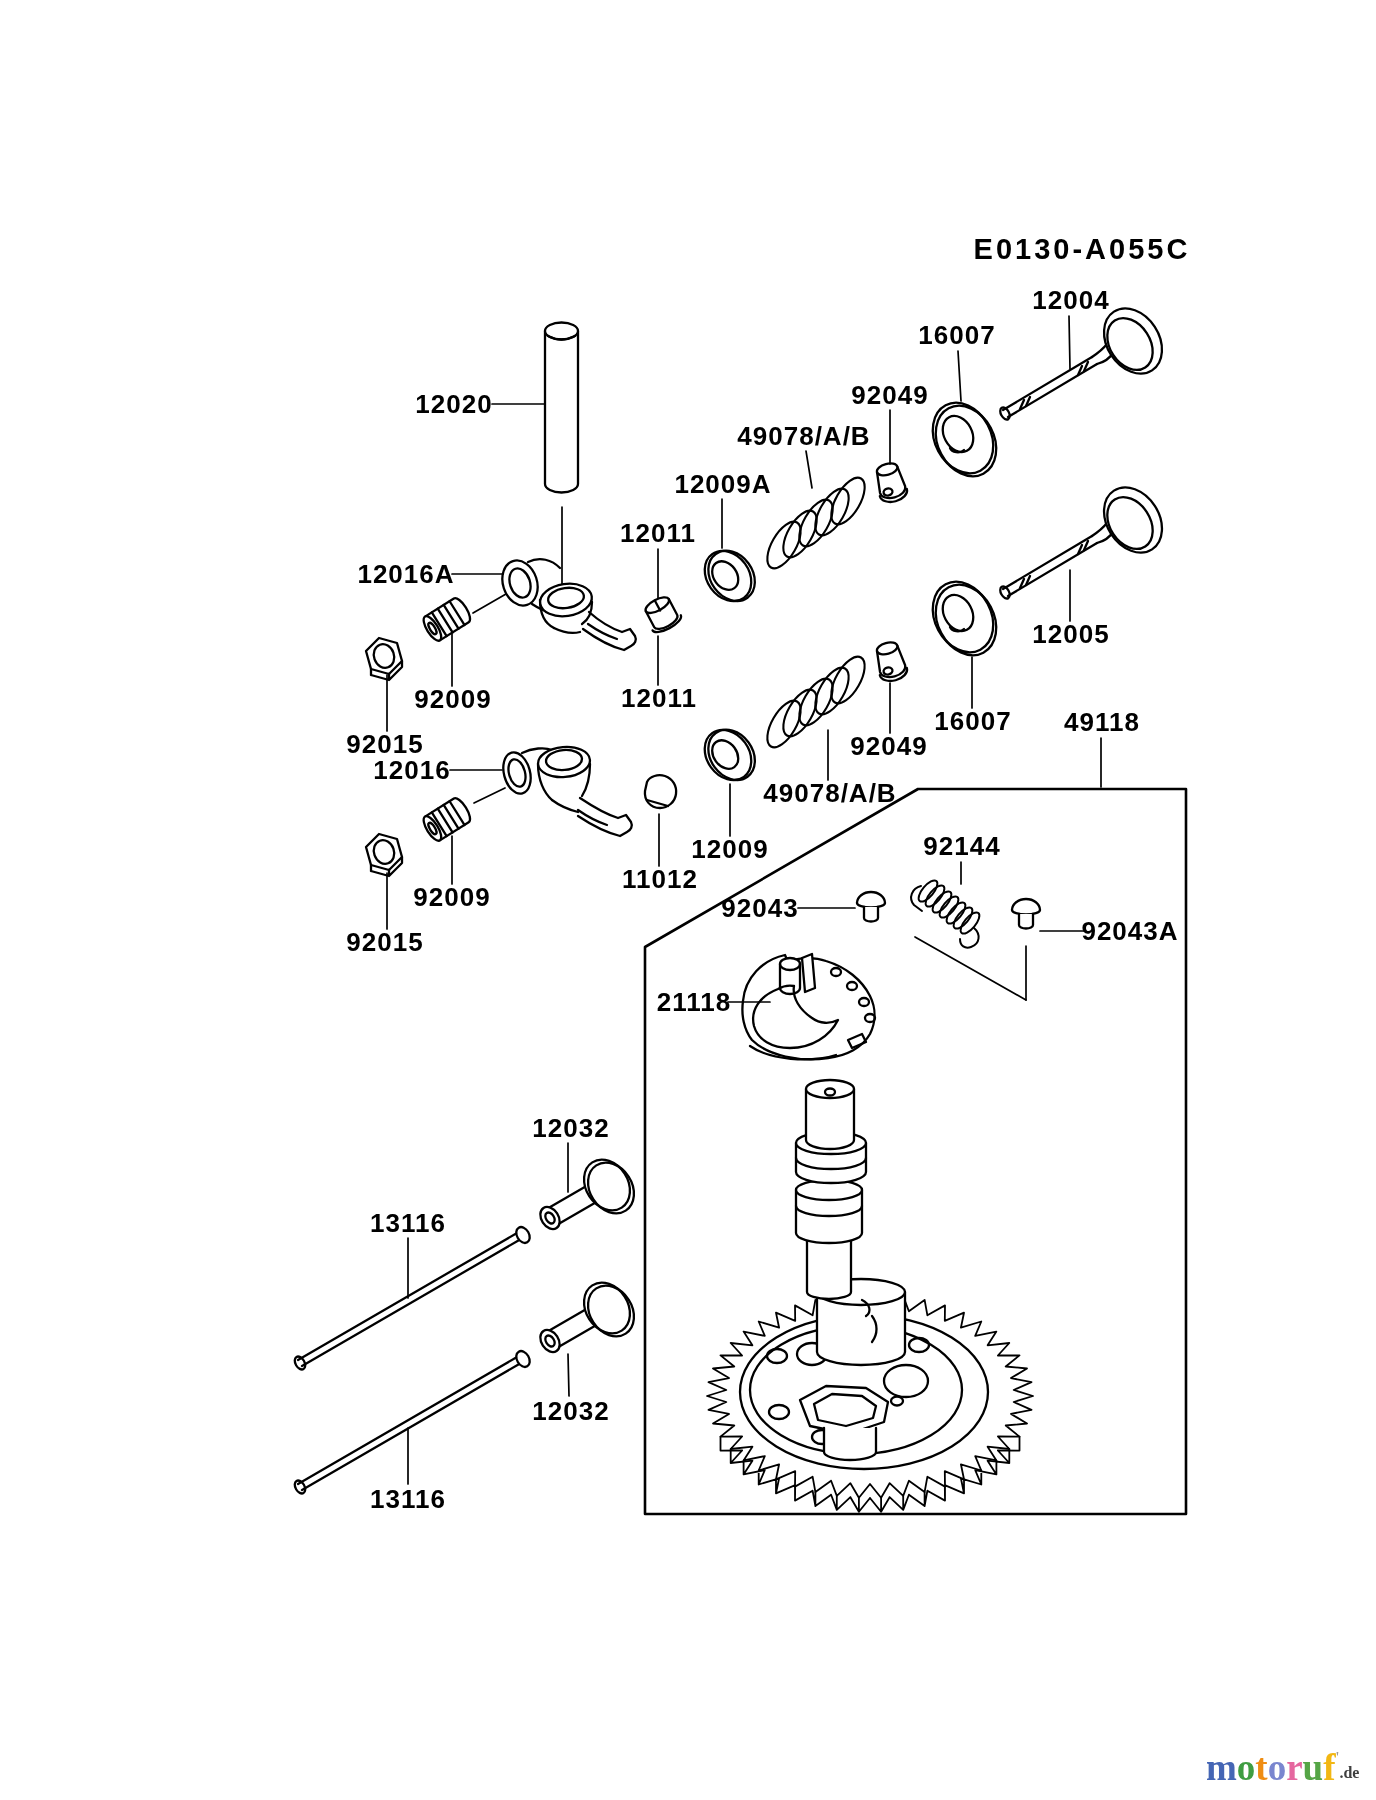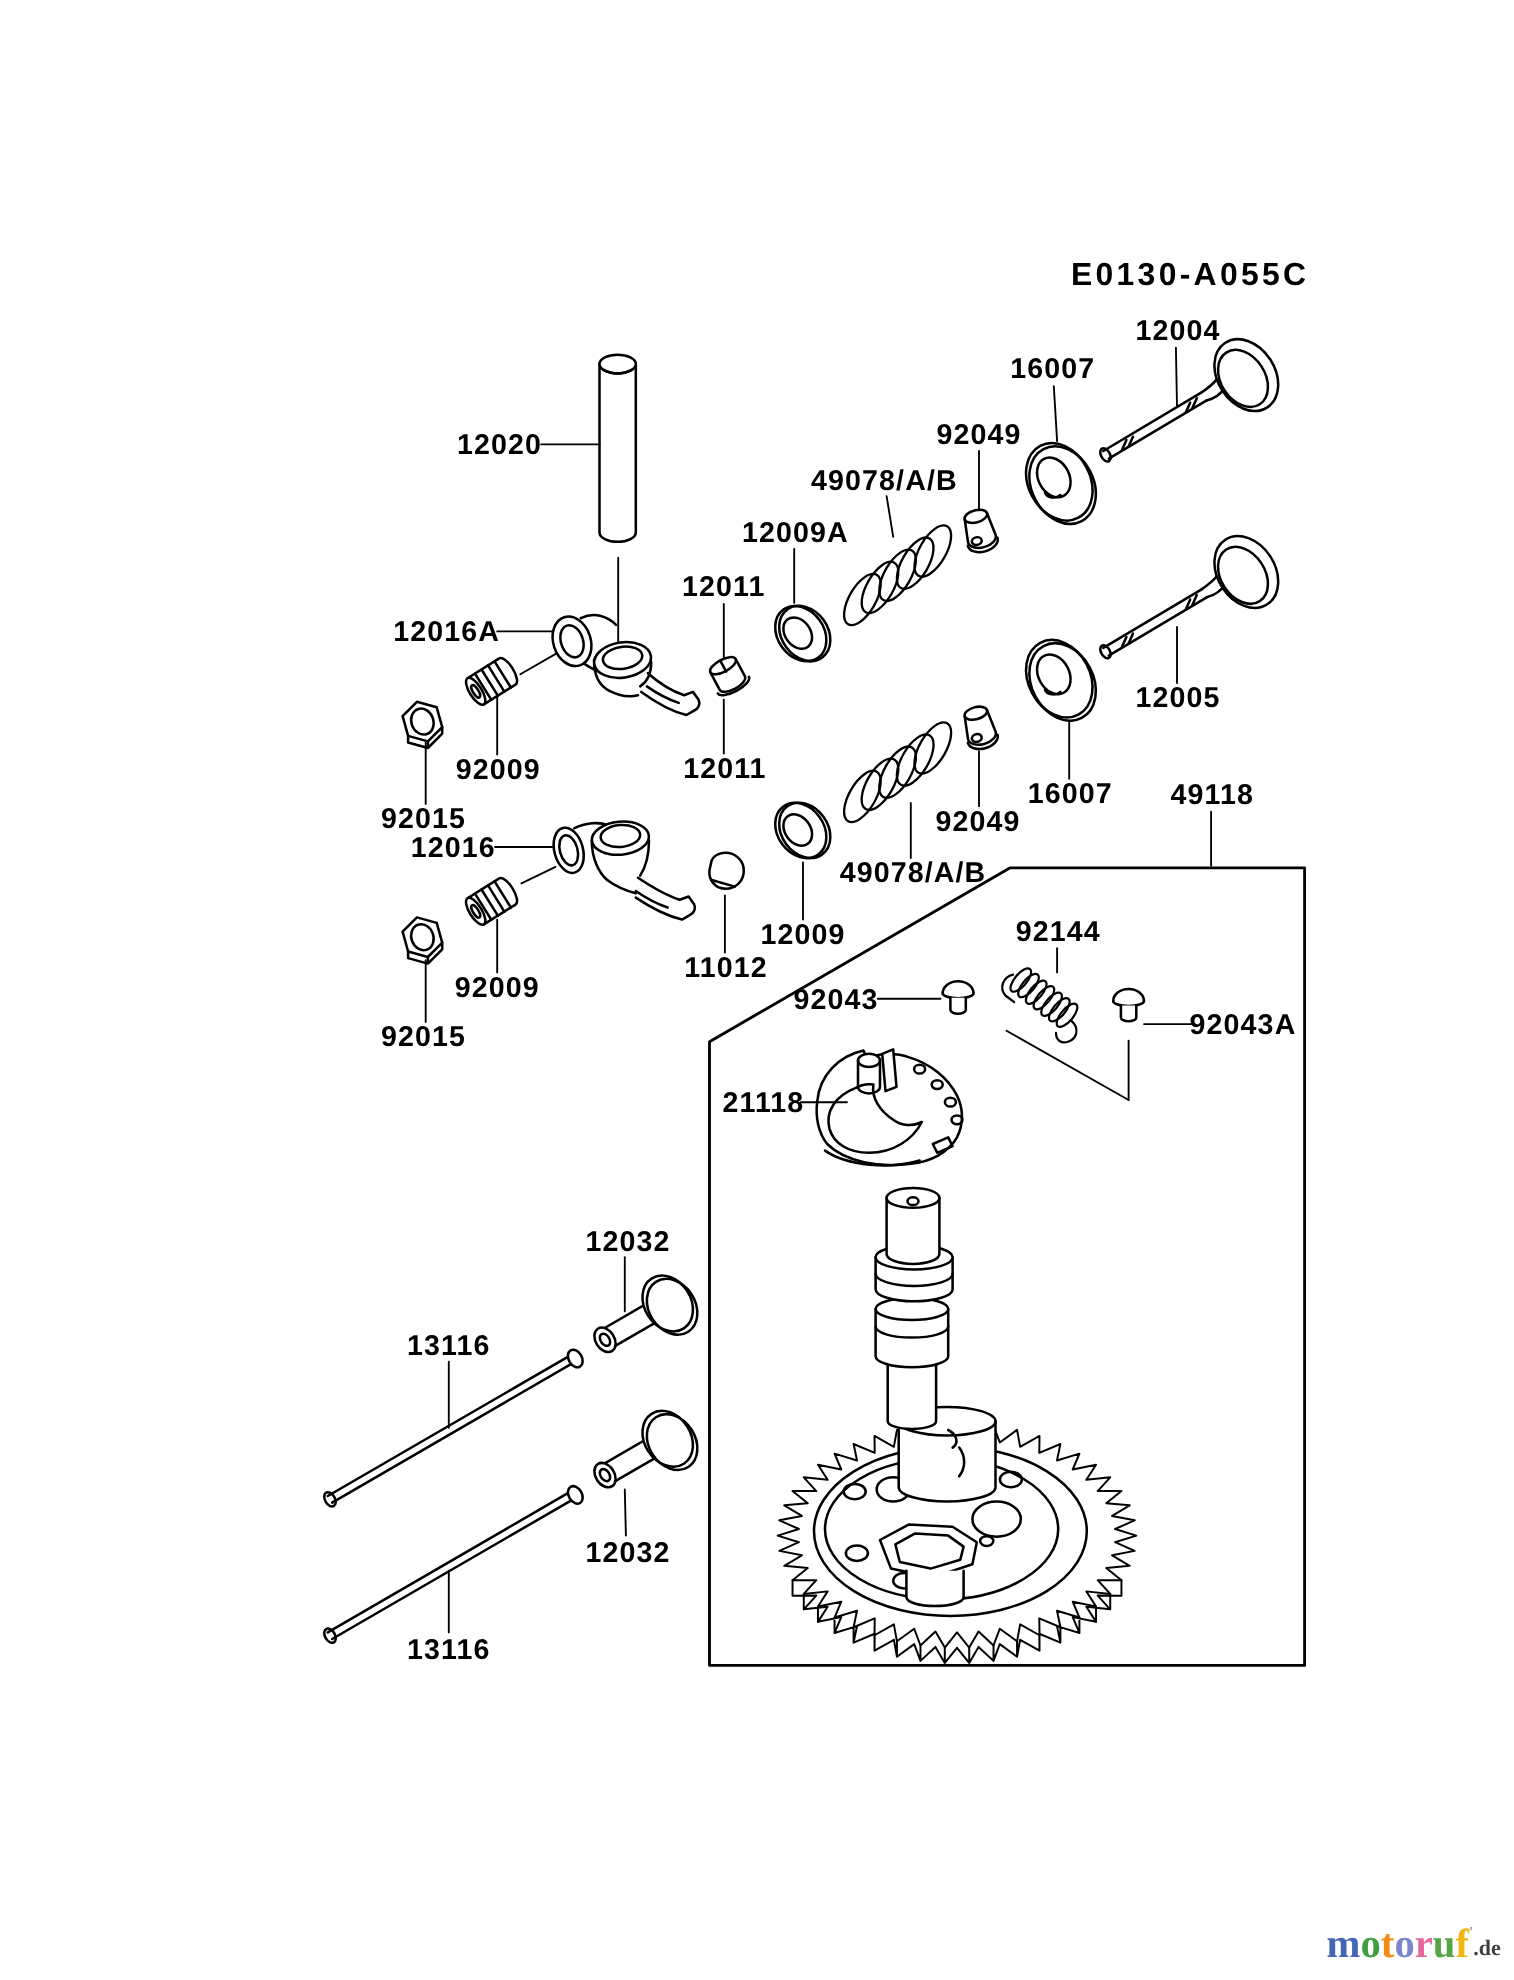--- a/index.html
+++ b/index.html
@@ -3,21 +3,21 @@
 <meta charset="utf-8">
 <style>
   html,body{margin:0;padding:0;background:#fff;}
   body{width:1376px;height:1800px;position:relative;font-family:"Liberation Sans",sans-serif;}
   #stage{position:absolute;left:0;top:0;width:1376px;height:1800px;}
   .lbl{font-family:"Liberation Sans",sans-serif;font-weight:bold;font-size:26px;fill:#000;letter-spacing:1px;text-anchor:middle;}
   .ttl{font-family:"Liberation Sans",sans-serif;font-weight:bold;font-size:29px;fill:#000;letter-spacing:3px;text-anchor:middle;}
   .watermark{position:absolute;left:1206px;top:1749px;white-space:nowrap;font-family:"Liberation Serif",serif;font-weight:bold;}
   .watermark .wl{font-size:37px;line-height:1;}
   .watermark .wtick{font-size:14px;color:#9a9a9a;vertical-align:18px;}
-  .watermark .wsuf{font-size:20px;vertical-align:2px;}
+  .watermark .wsuf{font-size:16px;vertical-align:2px;}
 </style>
 </head>
 <body>
 
 <svg id="stage" viewBox="0 0 1376 1800" xmlns="http://www.w3.org/2000/svg">
 
   <g stroke="#000" stroke-width="2.3" fill="none" stroke-linecap="round" stroke-linejoin="round">
 
     <polygon points="918,789 1186,789 1186,1514 645,1514 645,947" stroke-width="2.6"></polygon>
 

